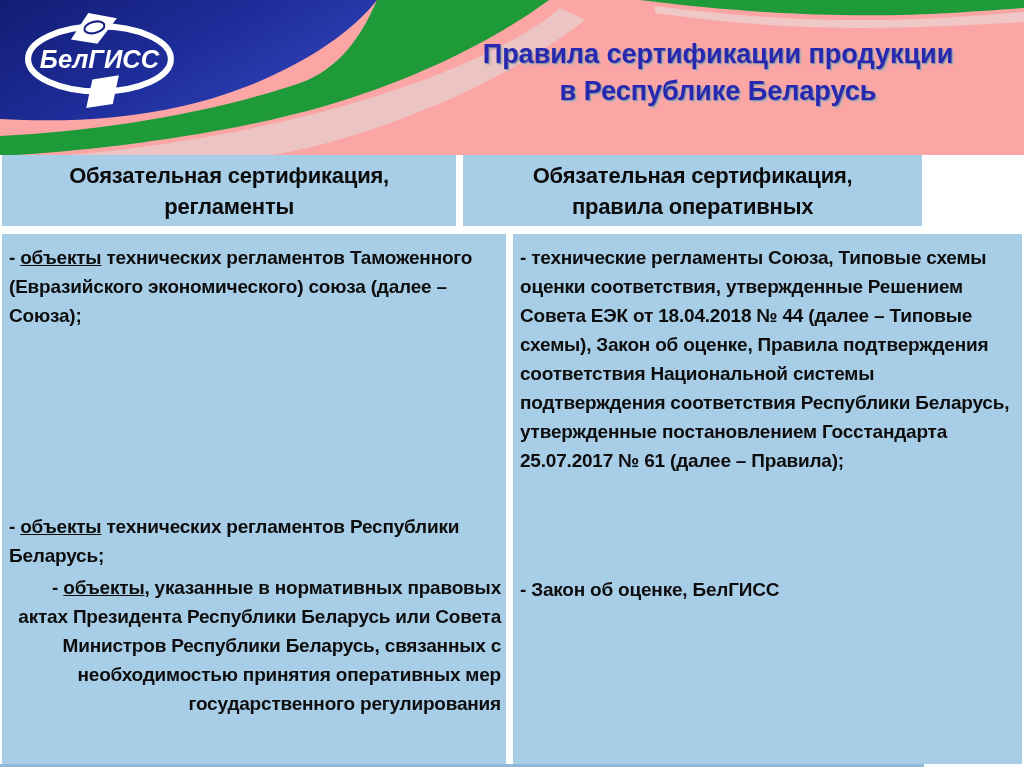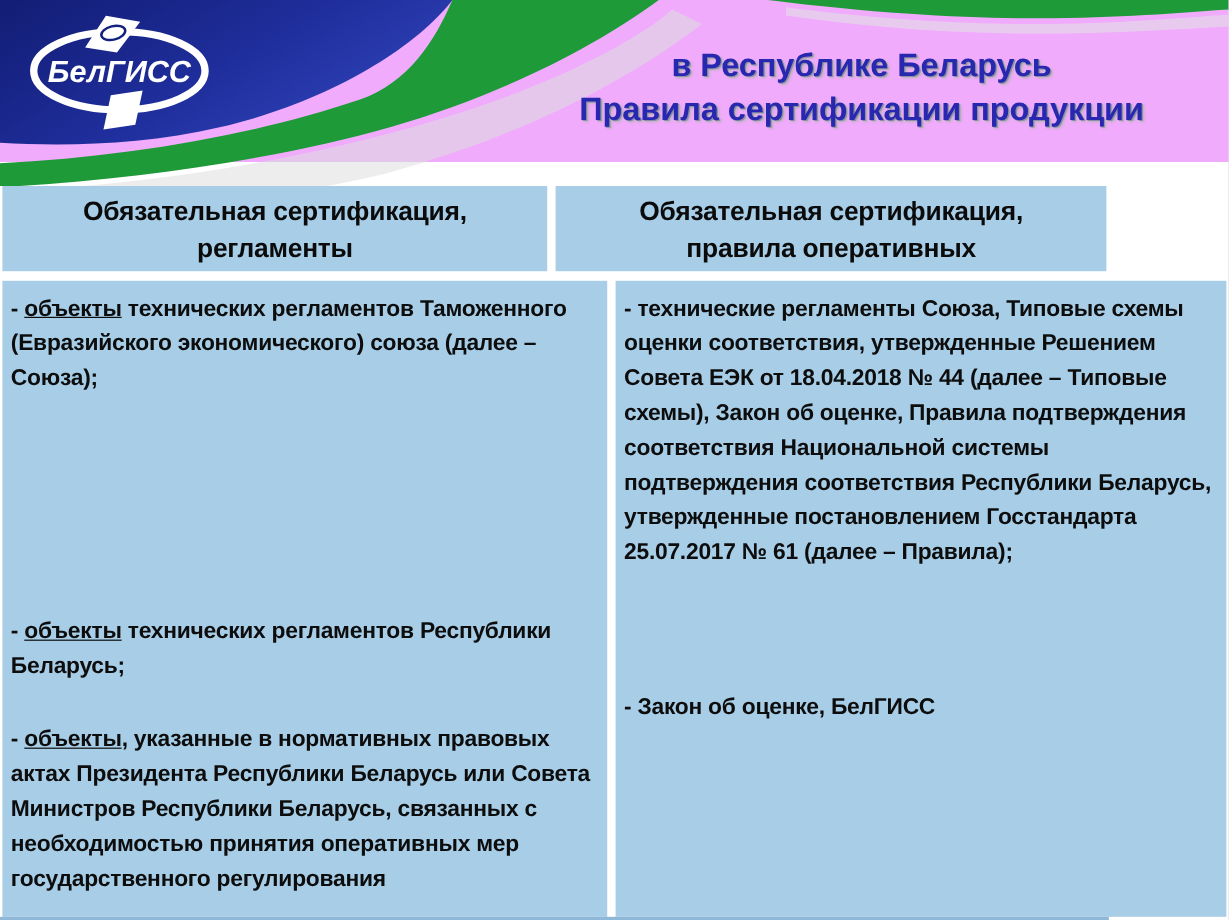--- a/index.html
+++ b/index.html
@@ -1,21 +1,21 @@
 <!DOCTYPE html>
 <html style="--blue-dark: #131f7a; --blue-bright: #2e41b5; --green: #1e9a39; --cell-blue: #a7cde7; --title-blue: #2727b0; --bottom-line: #8fb7d8;"><head>
 <meta charset="utf-8">
 <style>
   html,body{margin:0;padding:0;background:#c9c9c9;}
   .slide{
     position:relative;width:1024px;height:767px;background:#ffffff;
     font-family:"Liberation Sans",sans-serif;overflow:hidden;
   }
   
-  .header{position:absolute;top:0;left:0;width:1024px;height:135px;background:#f0abfc;}
+  .header{position:absolute;top:0;left:0;width:1024px;height:155px;background:#fca5a5;}
   .header svg.deco{position:absolute;top:0;left:0;}
   .logo{position:absolute;top:8px;left:20px;width:160px;height:102px;}
   .title{
     position:absolute;top:36px;left:420px;right:8px;text-align:center;
     font-size:27px;font-weight:bold;line-height:37px;color:var(--title-blue,#2727b0);
     text-shadow:1px 1px 0 #8d8da8,2px 2px 2px #b5b5b5;
   }
   
   .table{position:absolute;top:155px;left:0;width:924px;bottom:0;}
   .row{display:flex;gap:7px;padding:0 2px;box-sizing:border-box;}
@@ -30,21 +30,21 @@
   .body-row{position:absolute;top:79px;bottom:3px;left:0;right:0;padding-left:20px;}
   .cell-body{position:absolute;top:0;bottom:0;}
   .cell-body.l{left:2px;width:504px;}
   .cell-body.r{left:513px;width:509px;}
   .item{
     position:absolute;left:7px;right:5px;margin:0;
     font-size:19px;font-weight:bold;color:#0d0d0d;line-height:29px;letter-spacing:-0.2px;
   }
   .it1{top:9px;}
   .it2{top:278px;}
-  .l .it3{top:368px;}
+  .l .it3{top:339px;text-align:right;}
   .r .it3{top:341px;}
   .u{text-decoration:underline;}
   .bottom-strip{position:absolute;left:0;right:0;bottom:0;height:3px;background:var(--bottom-line,#8fb7d8);}
 </style>
 </head>
 <body>
 
 <div class="slide">
 
   <div class="header">
@@ -70,22 +70,22 @@
 
     <svg class="logo" viewBox="0 0 155 100">
       <ellipse cx="77" cy="50" rx="70" ry="32" fill="none" stroke="#ffffff" stroke-width="6"></ellipse>
       <polygon points="49,31 66,5 94,10 75,35" fill="#ffffff"></polygon>
       <ellipse cx="72" cy="19" rx="10" ry="5.5" fill="none" stroke="#14207d" stroke-width="2" transform="rotate(-14 72 19)"></ellipse>
       <polygon points="70,70 96,66 90,94 64,98" fill="#ffffff"></polygon>
       <text x="77" y="59" text-anchor="middle" font-size="25" font-weight="bold" font-style="italic" fill="#ffffff">БелГИСС</text>
     </svg>
 
     <div class="title">
+      <div>Правила сертификации продукции</div>
       <div>в Республике Беларусь</div>
-      <div>Правила сертификации продукции</div>
     </div>
   </div>
 
   <div class="table">
 
     <div class="row hdr-row">
       <div class="cell l hdr-cell">
         <div>Обязательная сертификация,</div>
         <div>регламенты</div>
       </div>

